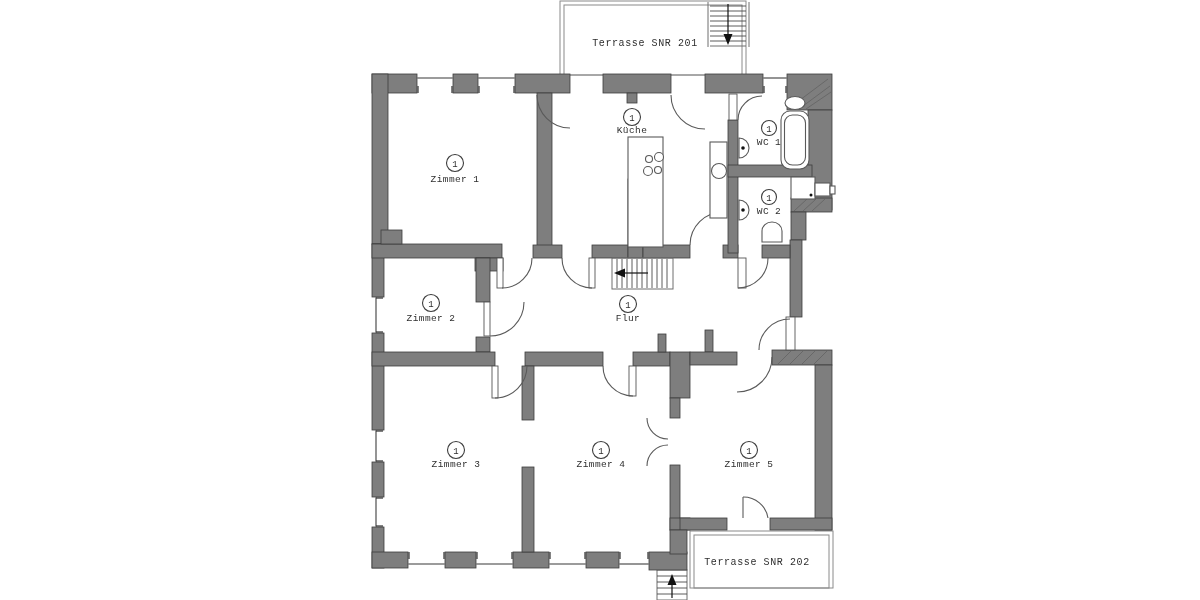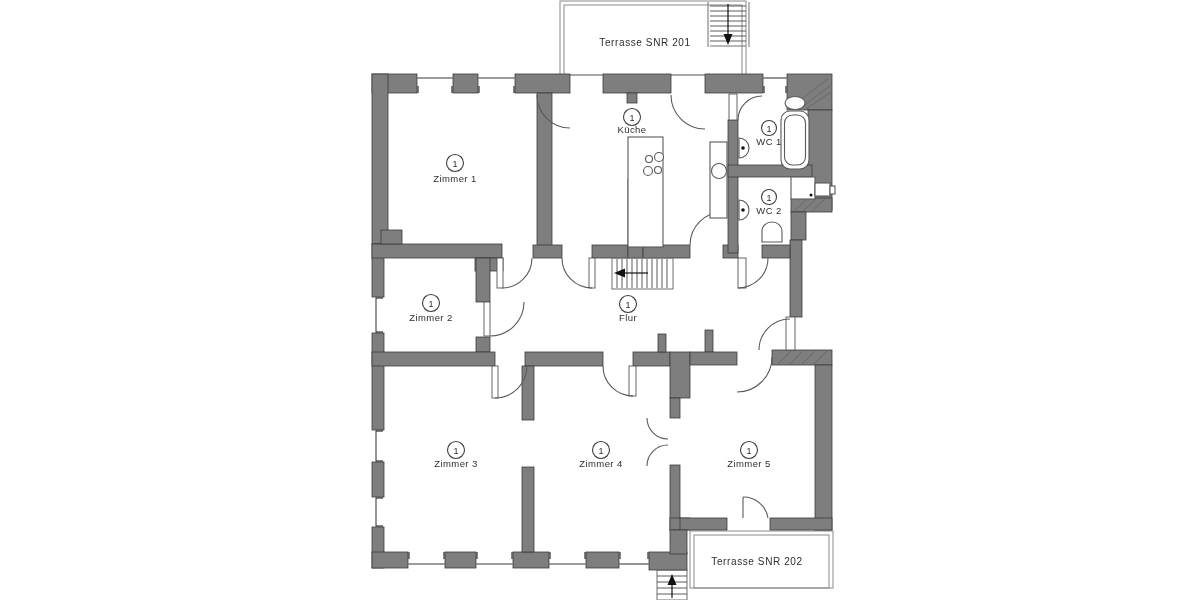--- a/index.html
+++ b/index.html
@@ -1,17 +1,17 @@
 <!DOCTYPE html>
 <html><head>
 <meta charset="utf-8">
 <style>
   html,body{margin:0;padding:0;background:#ffffff;}
   .stage{position:relative;width:998px;height:600px;background:#ffffff;overflow:hidden;
-         font-family:Liberation Sans, sans-serif;}
+         font-family:Liberation Mono, monospace;}
   svg{position:absolute;left:0;top:0;}
   .wall{fill:#7e7e7e;stroke:#3d3d3d;stroke-width:0.8;}
   .thin{stroke:#6e6e6e;stroke-width:1;fill:none;}
   .thin2{stroke:#8a8a8a;stroke-width:1;fill:none;}
   .arc{stroke:#5a5a5a;stroke-width:1.1;fill:none;}
   .leaf{fill:#ffffff;stroke:#555555;stroke-width:0.9;}
   .fix{fill:#ffffff;stroke:#5a5a5a;stroke-width:1.1;}
   .sill{stroke:#7a7a7a;stroke-width:1.6;fill:none;}
   .tick{stroke:#2f2f2f;stroke-width:1.2;}
   .hatch{stroke:#5f5f5f;stroke-width:0.7;}

